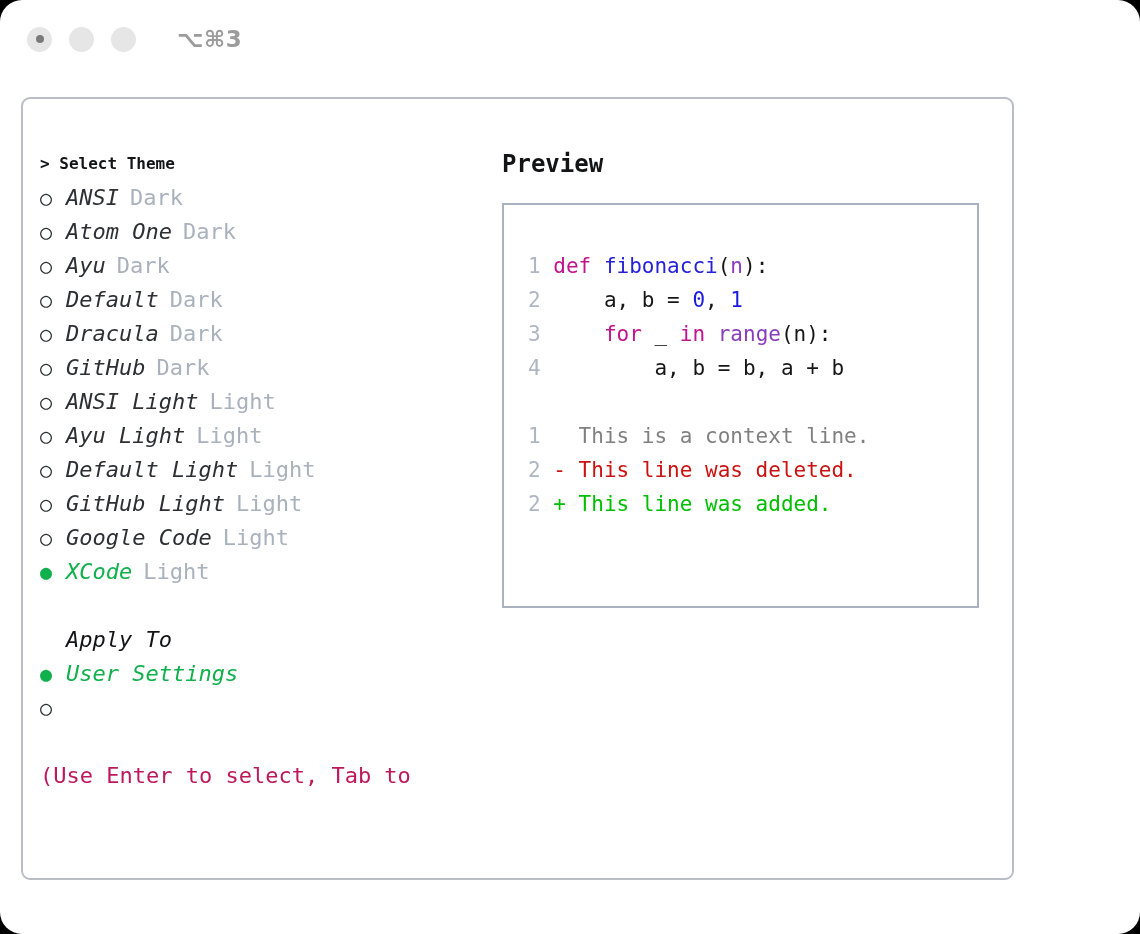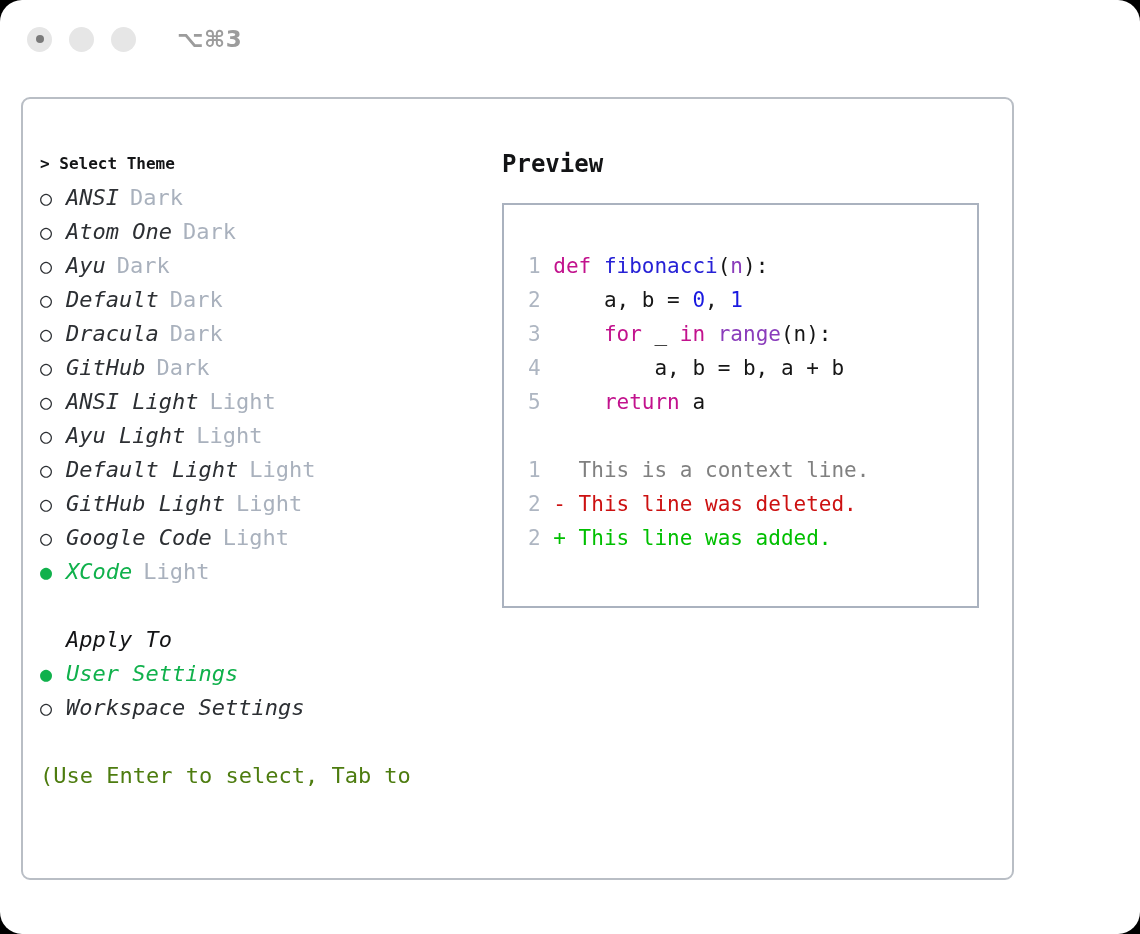--- a/index.html
+++ b/index.html
@@ -129,21 +129,21 @@
     font-size: 22px;
     color: #131416;
     line-height: 34px;
     padding-left: 26px;
     white-space: pre;
     font-style: italic;
   }
   .spacer-md { height: 34px; }
   .hint {
     font-size: 22px;
-    color: #4d7c0f;
+    color: #be185d;
     line-height: 34px;
     width: 408px;
   }
 
   
   .right-col {
     position: absolute;
     left: 479px;
     top: 48px;
     width: 490px;
@@ -218,39 +218,38 @@
             <div class="opt-row"><span class="marker">○</span><span class="opt-name">GitHub Light</span><span class="opt-variant">Light</span></div>
             <div class="opt-row"><span class="marker">○</span><span class="opt-name">Google Code</span><span class="opt-variant">Light</span></div>
             <div class="opt-row selected"><span class="marker sel">●</span><span class="opt-name">XCode</span><span class="opt-variant">Light</span></div>
           </div>
 
         <div class="spacer-md"></div>
 
         <div class="apply-title">Apply To</div>
         <div id="apply-list">
             <div class="opt-row selected"><span class="marker sel">●</span><span class="opt-name">User Settings</span></div>
-            <div class="opt-row"><span class="marker">○</span><span class="opt-name">Workspace Settings</span></div>
+            <div class="opt-row"><span class="marker">○</span></div>
           </div>
 
         <div class="spacer-md"></div>
 
         <div class="hint">
           <div>(Use Enter to select, Tab to</div>
         </div>
       </div>
 
       <div class="right-col">
         <div class="preview-title">Preview</div>
         <div class="preview-box">
           <div id="code-block">
               <div class="code-line"><span class="ln">1</span><span class="plain"> </span><span class="kw">def</span><span class="plain"> </span><span class="fn">fibonacci</span><span class="plain">(</span><span class="param">n</span><span class="plain">):</span></div>
               <div class="code-line"><span class="ln">2</span><span class="plain"> </span><span class="plain">    a, b = </span><span class="num">0</span><span class="plain">, </span><span class="num">1</span></div>
               <div class="code-line"><span class="ln">3</span><span class="plain"> </span><span class="plain">    </span><span class="kw">for</span><span class="plain"> _ </span><span class="kw">in</span><span class="plain"> </span><span class="builtin">range</span><span class="plain">(n):</span></div>
               <div class="code-line"><span class="ln">4</span><span class="plain"> </span><span class="plain">        a, b = b, a + b</span></div>
-              <div class="code-line"><span class="ln">5</span><span class="plain"> </span><span class="plain">    </span><span class="kw">return</span><span class="plain"> a</span></div>
             </div>
           <div class="code-gap"></div>
           <div id="diff-block">
               <div class="code-line"><span class="ln">1</span><span class="plain"> </span><span class="diff-ctx">  This is a context line.</span></div>
               <div class="code-line"><span class="ln">2</span><span class="plain"> </span><span class="diff-del">- This line was deleted.</span></div>
               <div class="code-line"><span class="ln">2</span><span class="plain"> </span><span class="diff-add">+ This line was added.</span></div>
             </div>
         </div>
       </div>
 

